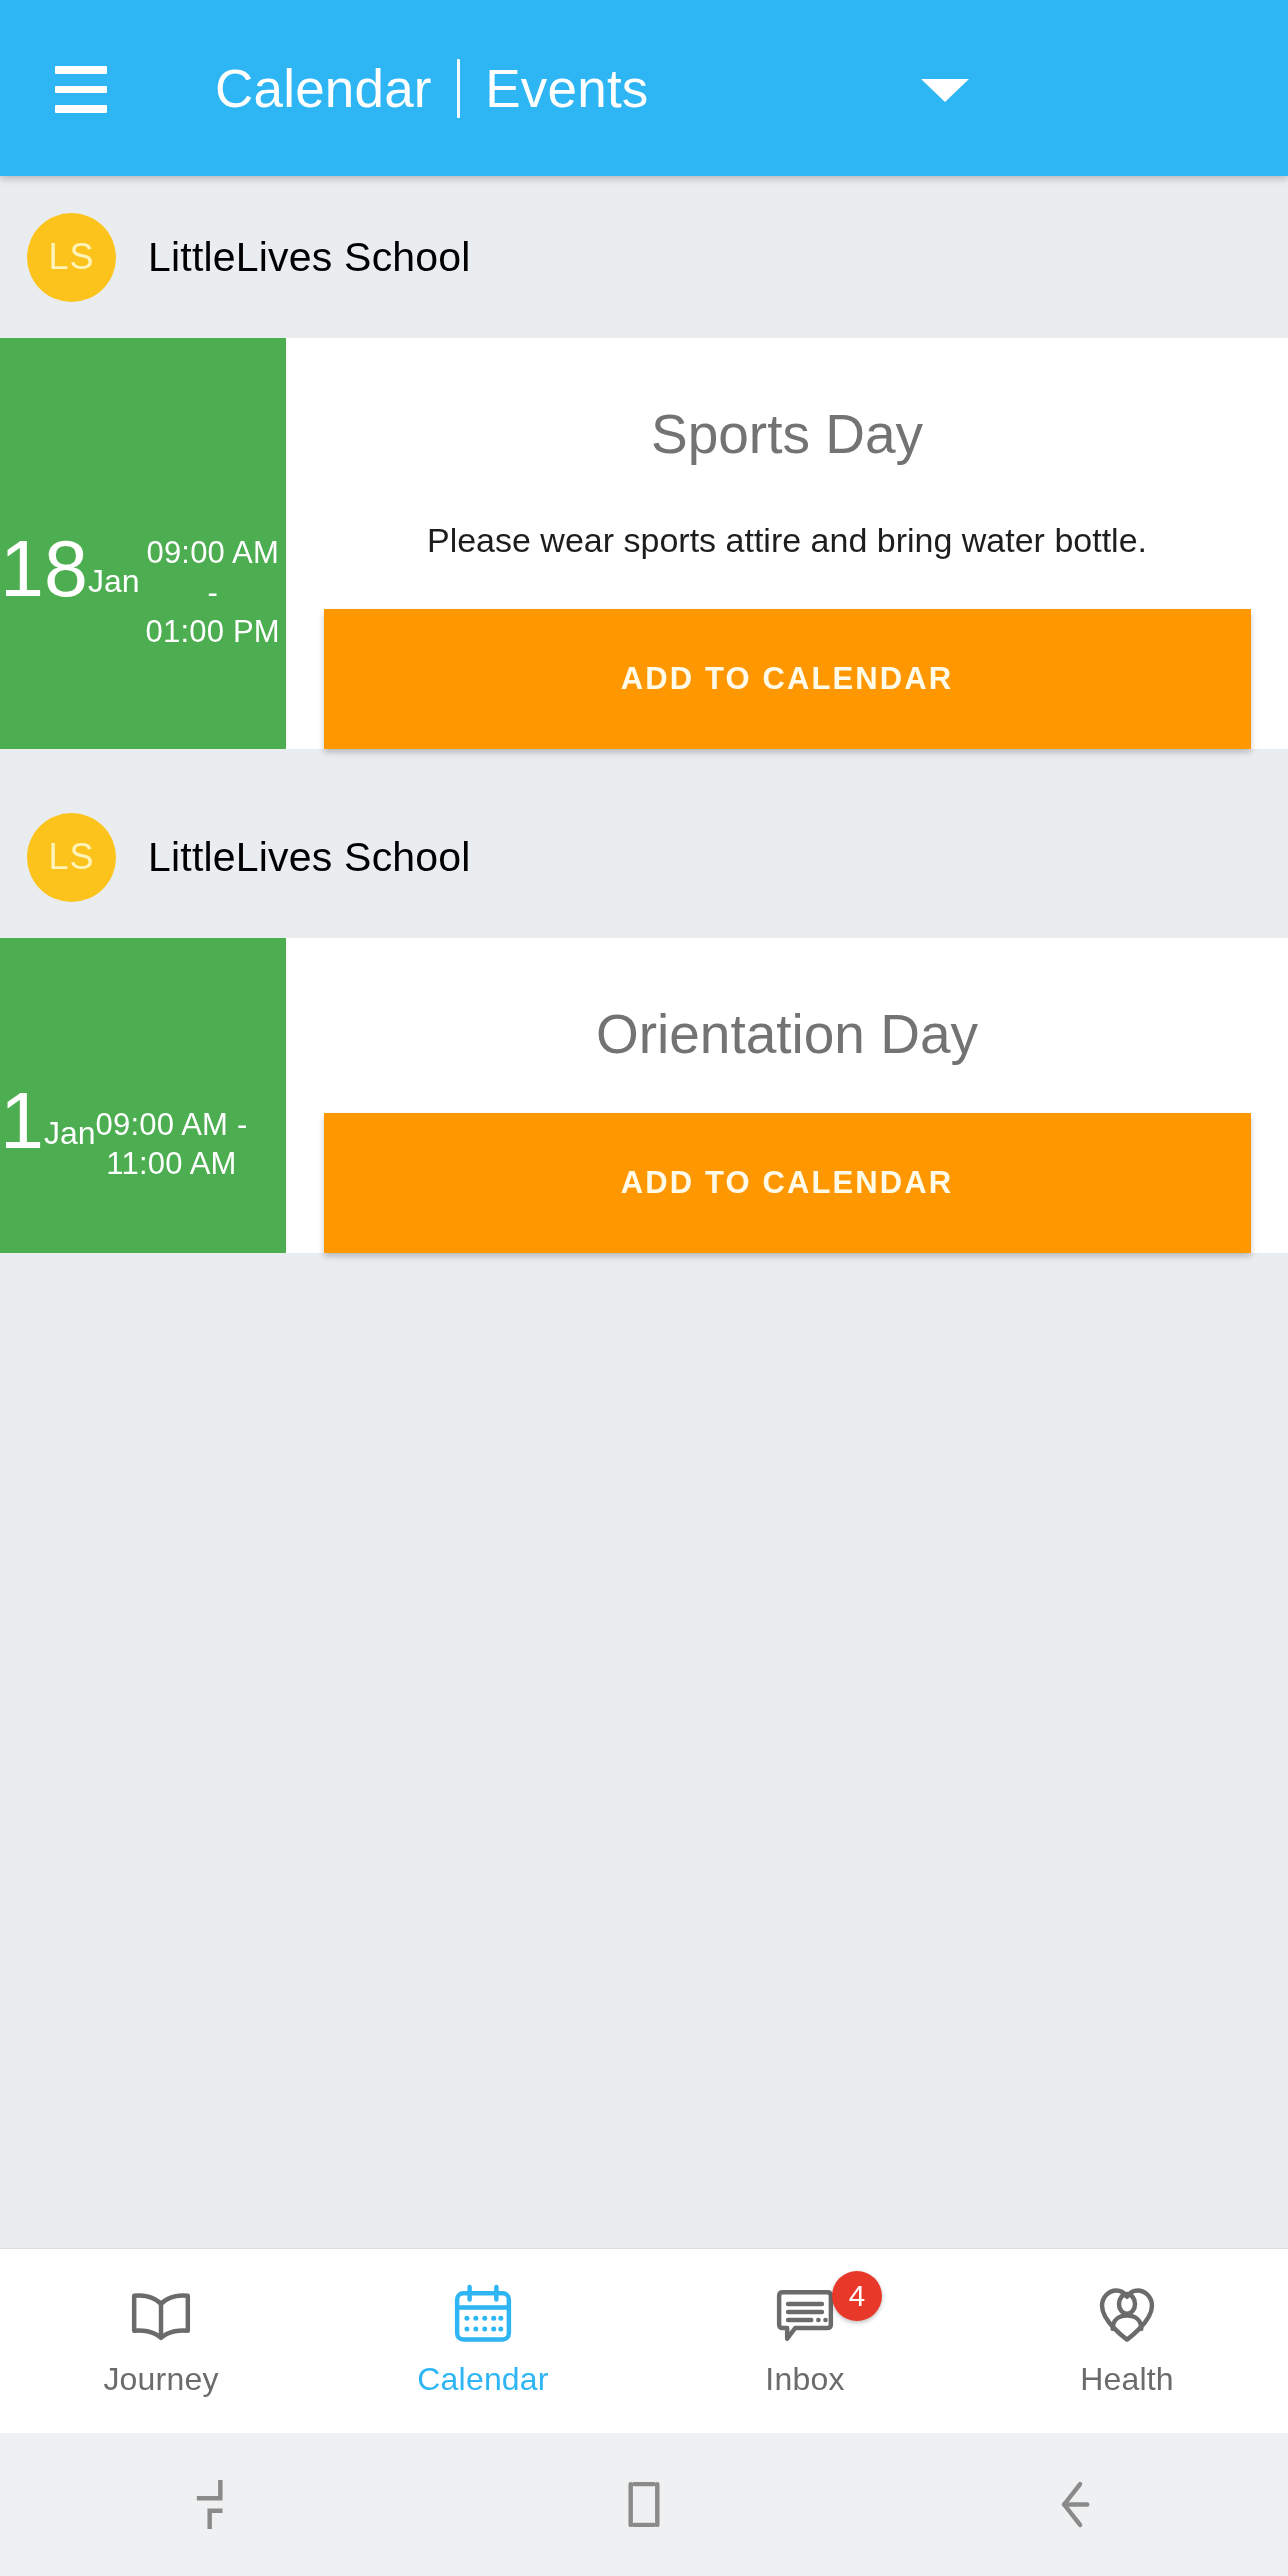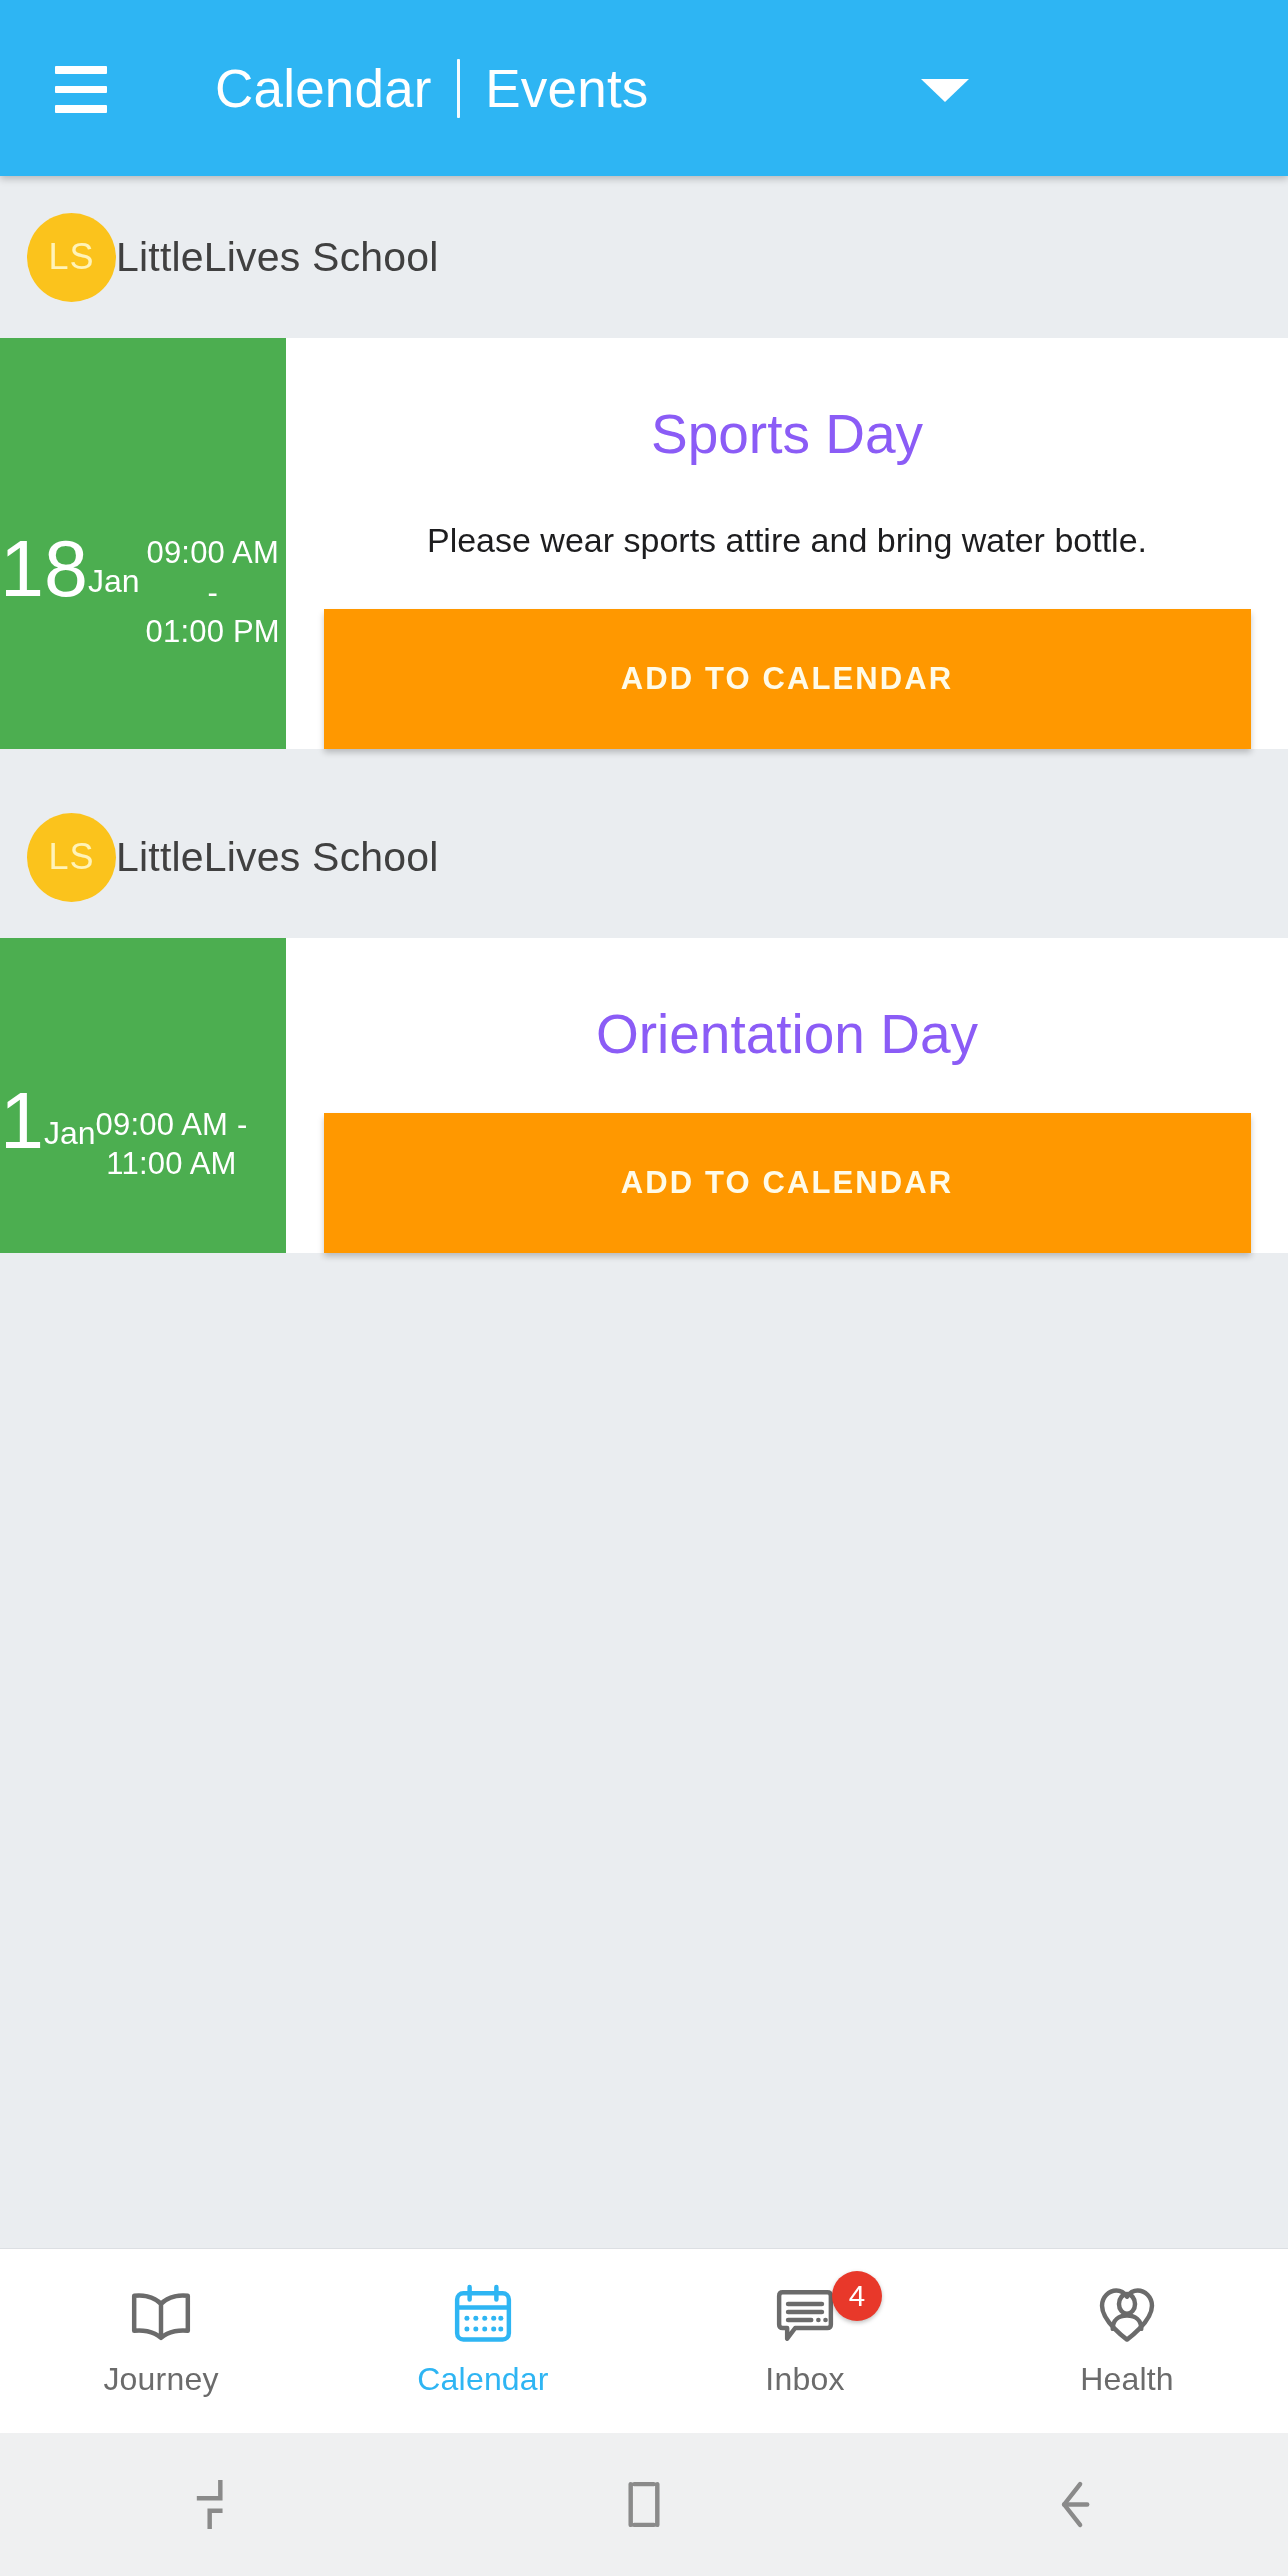--- a/index.html
+++ b/index.html
@@ -51,42 +51,42 @@
     display:flex; align-items:center; padding-left:27px;
   }
   .avatar{
     width:89px; height:89px; border-radius:50%;
     background:#fbc31c;
     display:flex; align-items:center; justify-content:center;
     color:#fff3b8; font-size:36px; font-weight:400; letter-spacing:0.9px;
     flex:0 0 auto;
   }
   .school-name{
-    font-size:41px; color:#404040; font-weight:400; letter-spacing:0.2px;
+    margin-left:32px; font-size:41px; color:#000000; font-weight:400; letter-spacing:0.2px;
   }
 
   .event-card{ display:flex; width:1288px; background:#ffffff; }
   .date-block{
     width:286px; flex:0 0 286px; background:#4cae50; color:#ffffff;
     display:flex; flex-direction:row; align-items:center;
     padding-top:50px;
   }
   .date-day{ font-size:79px; font-weight:400; line-height:1; }
   .date-mon{ font-size:32px; font-weight:400; margin-top:25px; line-height:1; }
   .date-time{
     font-size:31px; font-weight:400; line-height:1.28; margin-top:48px;
     text-align:center; letter-spacing:0.2px;
   }
 
   .event-body{
     flex:1; background:#ffffff; display:flex; flex-direction:column;
     align-items:center; padding:0 36px;
   }
   .event-title{
-    font-size:55px; font-weight:400; color:#8b5cf6; text-align:center;
+    font-size:55px; font-weight:400; color:#737373; text-align:center;
     margin-top:66px; line-height:1.1;
   }
   .event-desc{
     font-size:34px; font-weight:400; color:#1d1d1f; text-align:center;
     margin-top:54px; line-height:1.25;
   }
   .add-btn{
     width:927px; height:140px; background:#ff9800; border:0;
     color:#fffbe8; font-size:31px; font-weight:700; letter-spacing:2.1px;
     font-family:"Liberation Sans", sans-serif;

